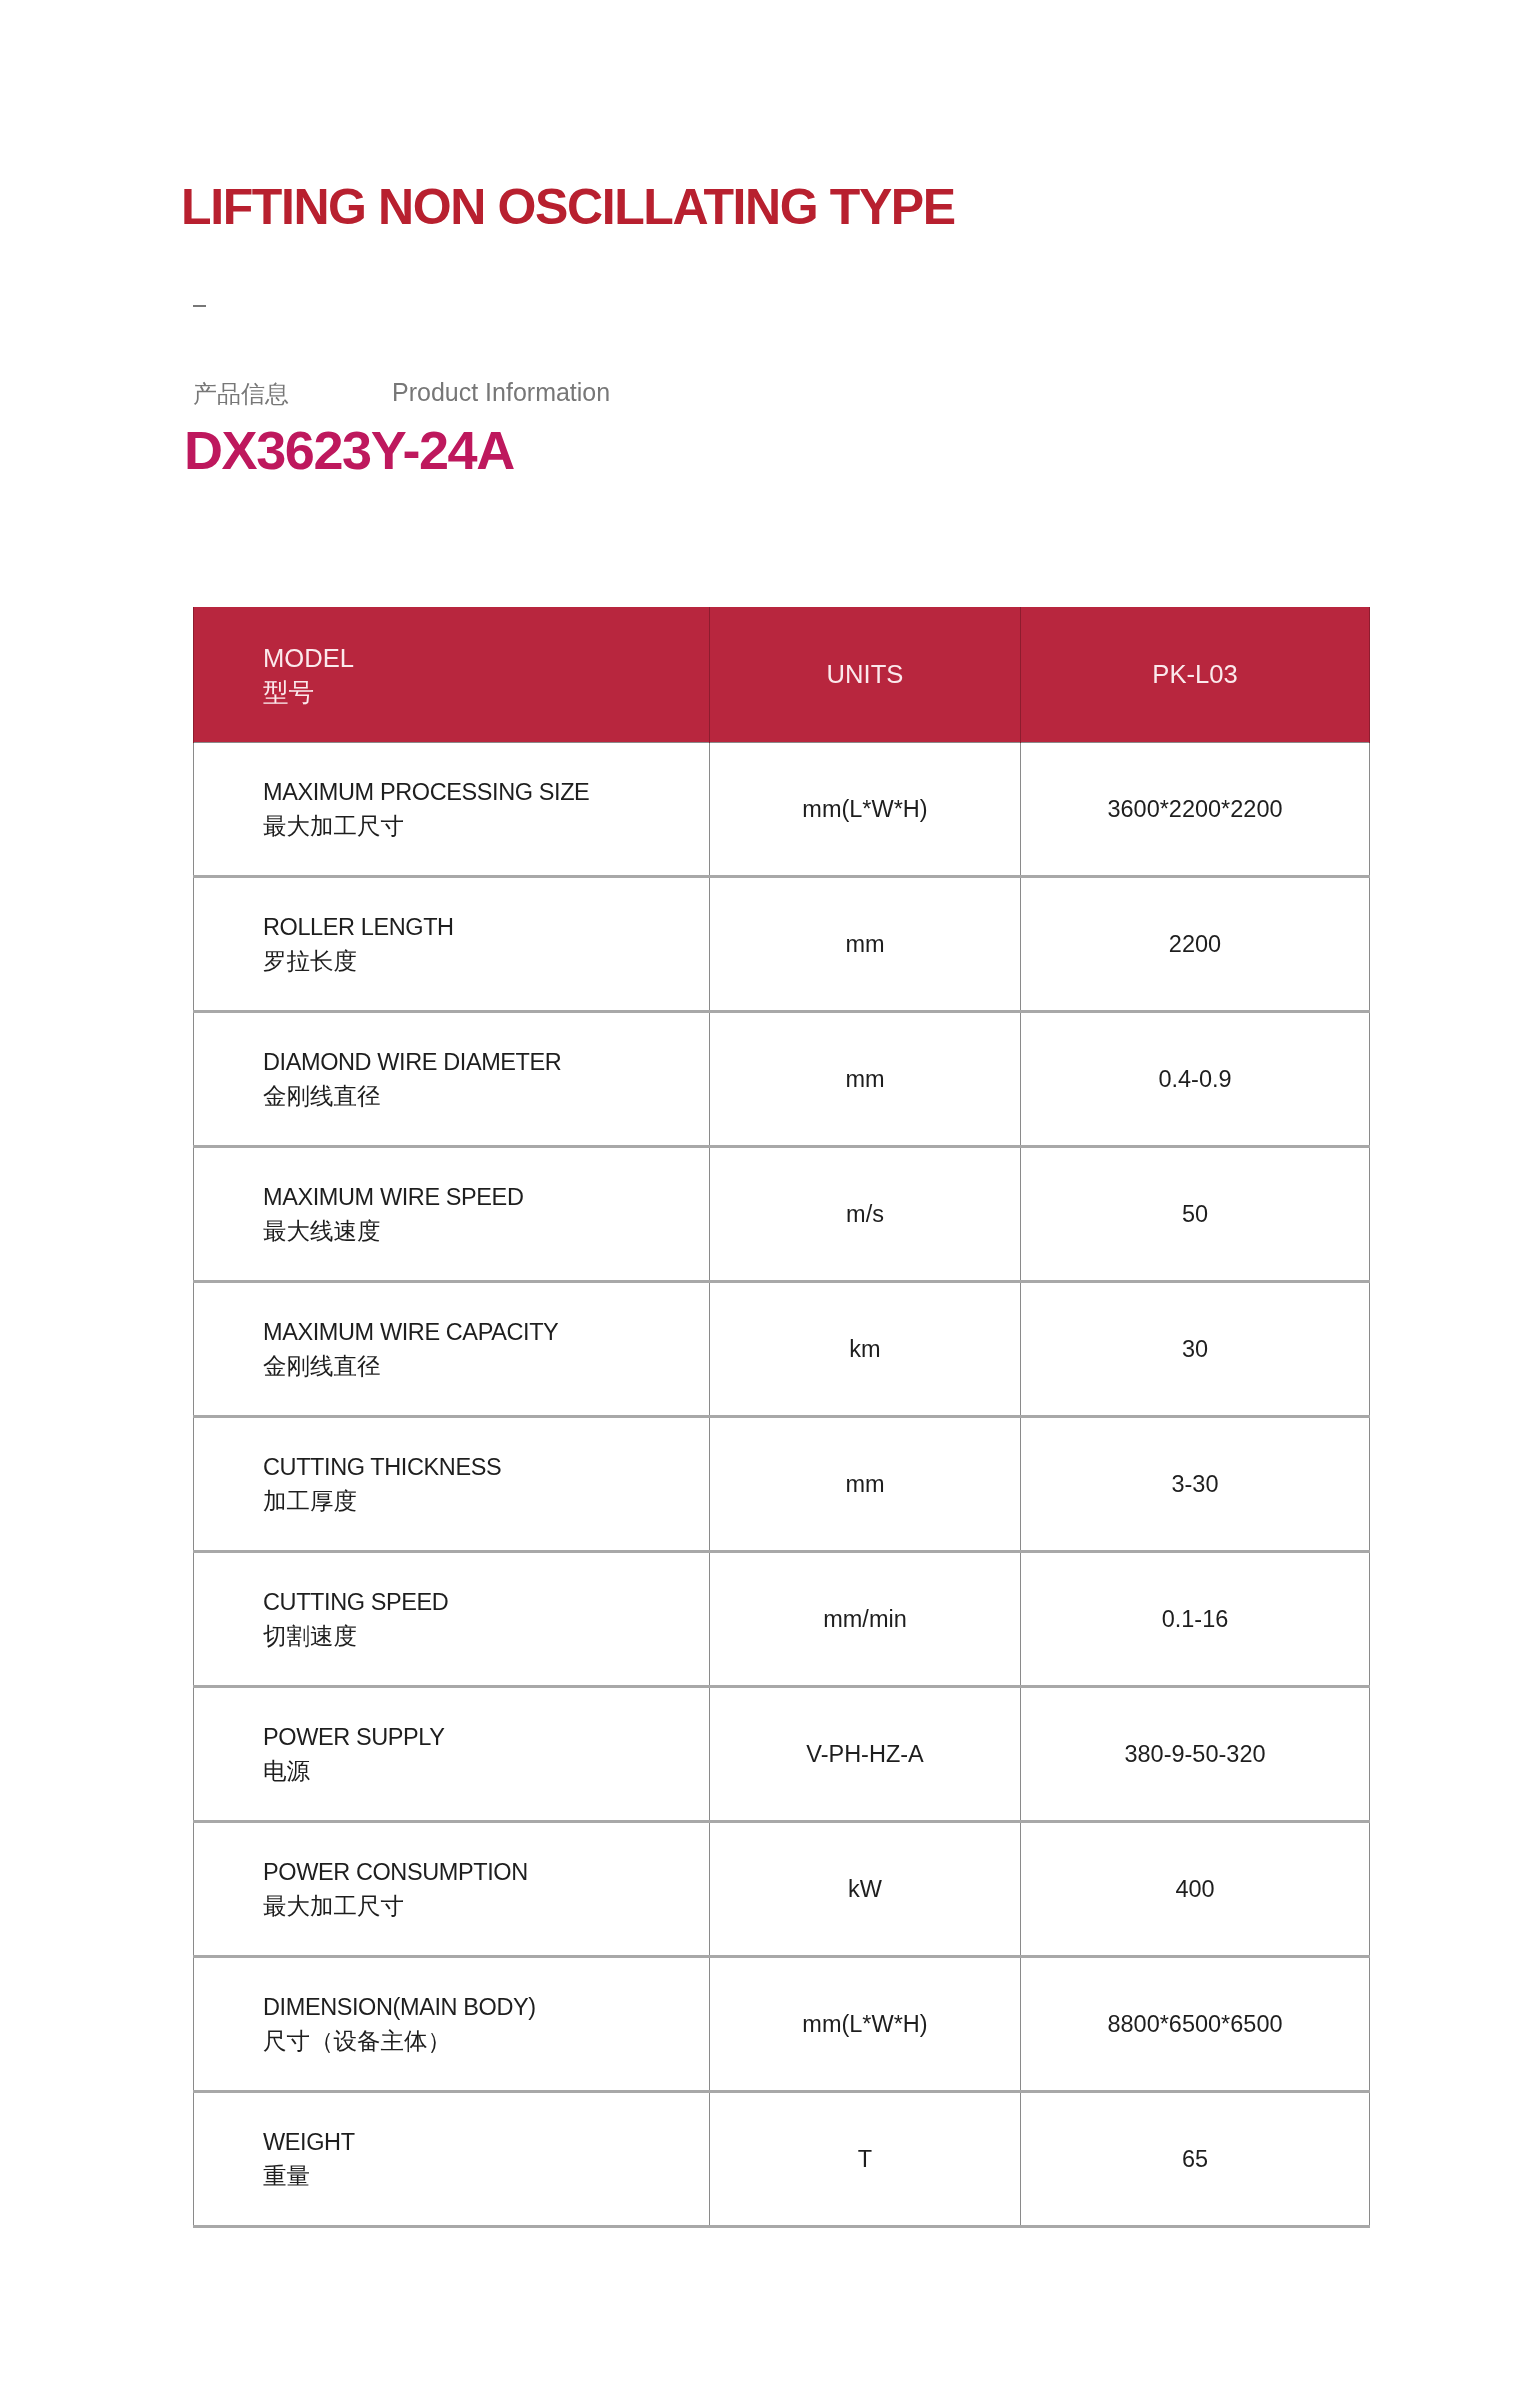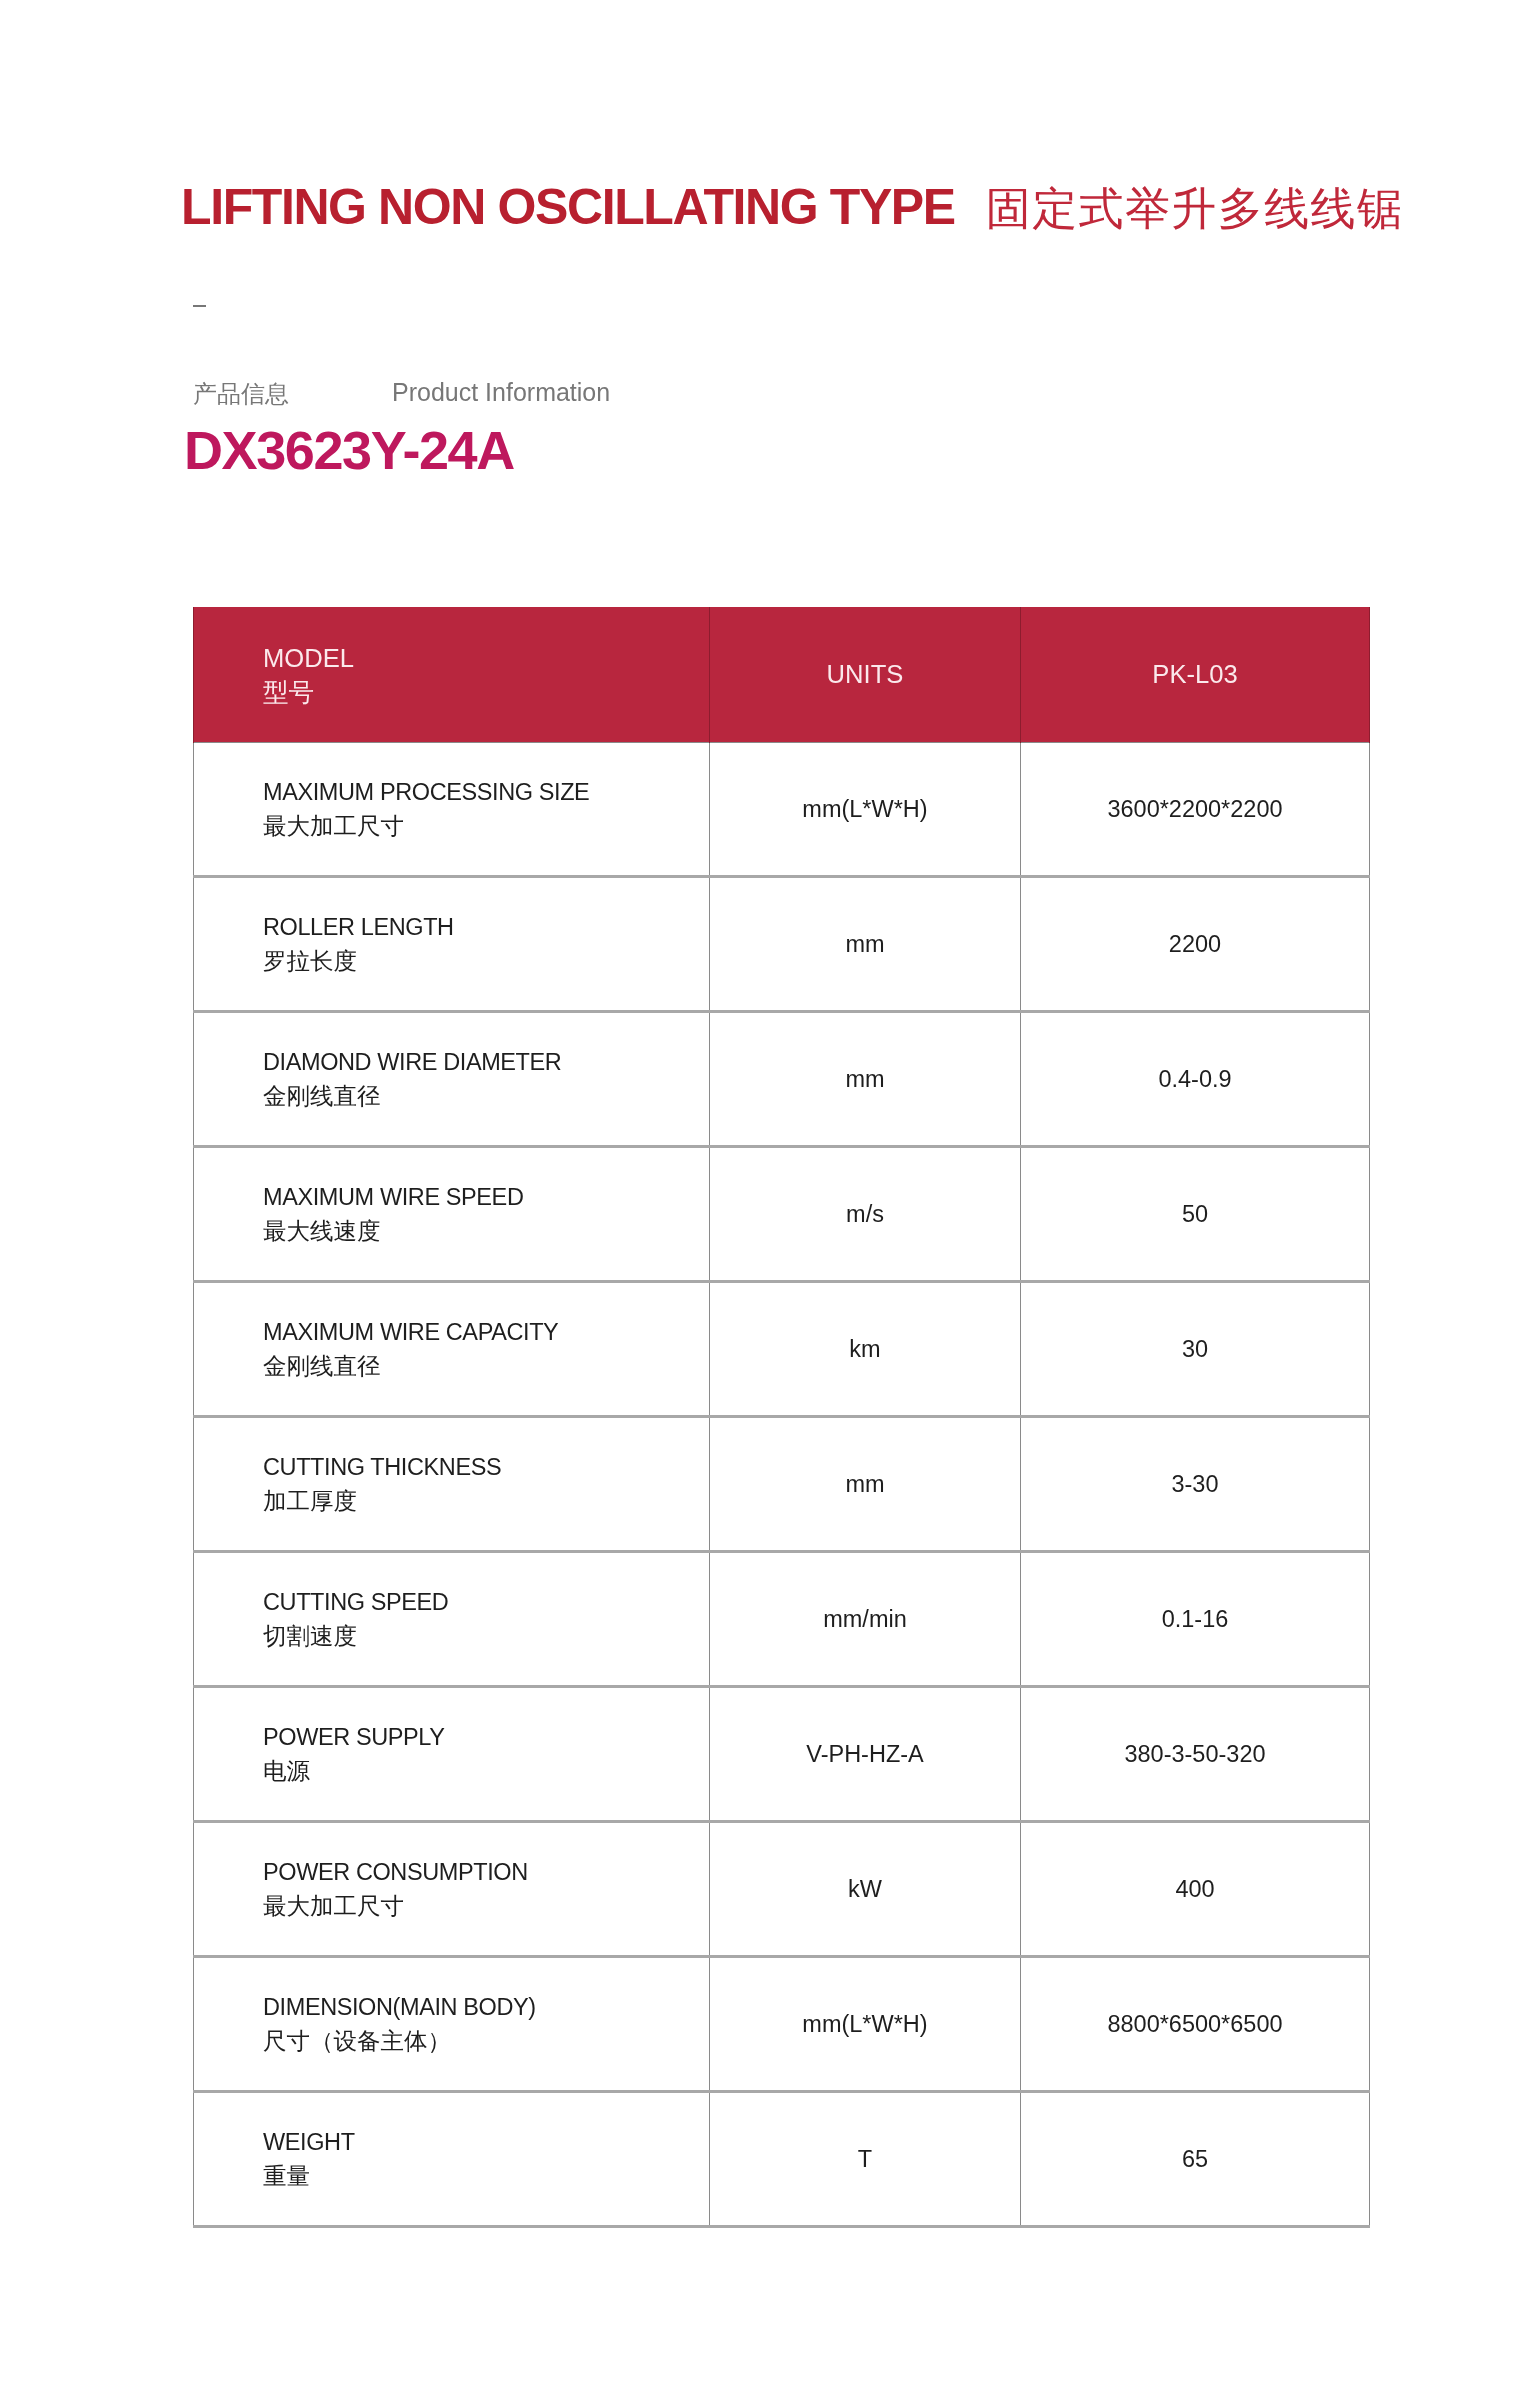--- a/index.html
+++ b/index.html
@@ -25,21 +25,20 @@
   table.spec td.label .cn { display: block; }
   table.spec td.center { text-align: center; vertical-align: middle; }
   table.spec td.center span { display: inline-block; margin-top: -7.1px; }
   .edge-mark { position: absolute; left: 1536px; width: 1.4px; background: #ddd; }
 </style>
 </head>
 <body>
 
 <div class="title-row">
   <span class="title-en">LIFTING NON OSCILLATING TYPE</span>
-  <span class="title-cn">固定式举升多线线锯</span>
 </div>
 
 <div class="dash"></div>
 
 <div class="info-row">
   <span class="info-cn">产品信息</span>
   <span class="info-en">Product Information</span>
 </div>
 
 <div class="model-name">DX3623Y-24A</div>
@@ -116,21 +115,21 @@
         </td>
       <td class="center"><span>mm/min</span></td>
       <td class="center"><span>0.1-16</span></td>
     </tr>
     <tr>
       <td class="label">
           <span class="en">POWER SUPPLY</span>
           <span class="cn">电源</span>
         </td>
       <td class="center"><span>V-PH-HZ-A</span></td>
-      <td class="center"><span>380-3-50-320</span></td>
+      <td class="center"><span>380-9-50-320</span></td>
     </tr>
     <tr>
       <td class="label">
           <span class="en">POWER CONSUMPTION</span>
           <span class="cn">最大加工尺寸</span>
         </td>
       <td class="center"><span>kW</span></td>
       <td class="center"><span>400</span></td>
     </tr>
     <tr>

